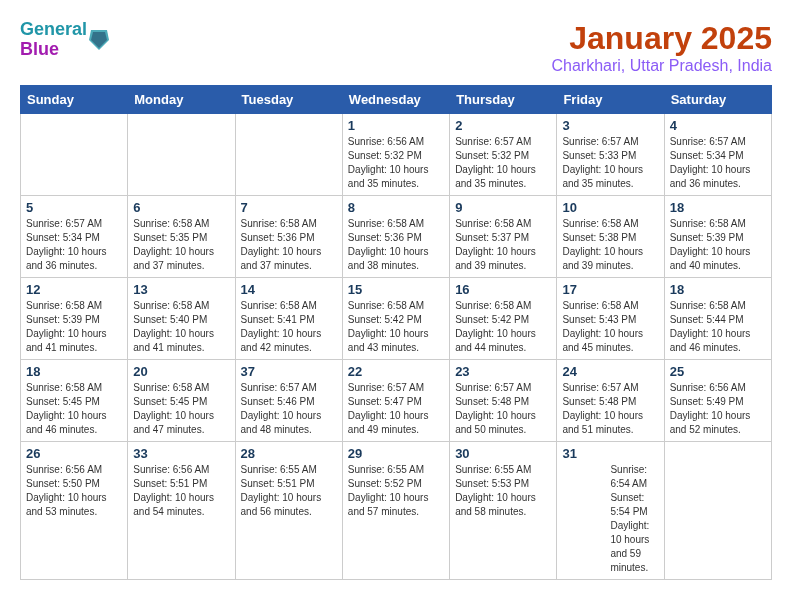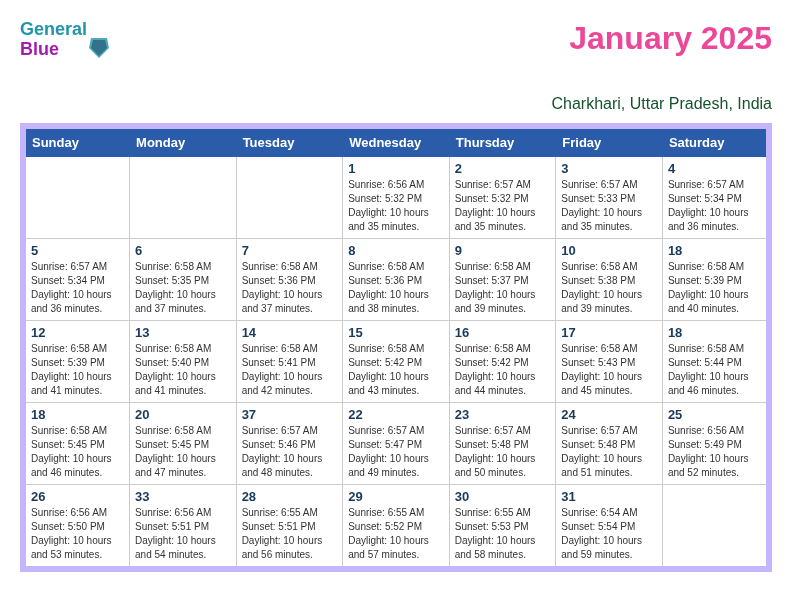--- a/index.html
+++ b/index.html
@@ -33,31 +33,30 @@
       width: 20px;
       height: 24px;
       margin-left: 2px;
     }
     .title-block {
       text-align: right;
     }
     .calendar-title {
       font-size: 32px;
       font-weight: bold;
-      color: #ec4899;
+      color: #c2410c;
     }
     .calendar-subtitle {
       font-size: 16px;
-      color: #14532d;
-      margin-top: 38px;
+      color: #8b5cf6;
     }
     .calendar {
       width: 100%;
       border-collapse: collapse;
-      border: 6px solid #c4b5fd;
+      border: 1px solid #c4b5fd;
     }
     .calendar th {
       background-color: #2a5caa;
       color: #fff;
       text-align: left;
       padding: 6px 6px;
       font-size: 13px;
       font-weight: bold;
       border: 1px solid #2a5caa;
     }
@@ -84,21 +83,21 @@
       color: #333;
       line-height: 1.4;
     }
   </style>
 </head>
 <body>
 
 <div class="header">
   <div class="logo">
     <div>
-      <div style="display:flex; align-items:flex-end;">
+      <div style="display:flex; align-items:center;">
         <div class="logo-text">
           <span>General</span><br>
           <span style="color:#a21caf;">Blue</span>
         </div>
         <svg class="logo-icon" viewBox="0 0 20 24" width="22" height="26">
           <polygon points="4,2 18,2 20,12 10,22 0,12 2,2" fill="#2196a8" opacity="0.8"></polygon>
           <polygon points="10,4 16,4 18,12 10,20 2,12 4,4" fill="#1a3a5c" opacity="0.5"></polygon>
         </svg>
       </div>
     </div>
@@ -339,21 +338,21 @@
         </td>
         <td>
           <div class="day-num">30</div>
           <div class="day-info" style="white-space: pre-line;">Sunrise: 6:55 AM
 Sunset: 5:53 PM
 Daylight: 10 hours
 and 58 minutes.</div>
         </td>
         <td>
           <div class="day-num">31</div>
-          <div class="day-info" style="white-space: pre-line;">Sunrise: 6:54 AM
+          <div class="day-info" style="white-space: pre-line; margin-left: 48px;">Sunrise: 6:54 AM
 Sunset: 5:54 PM
 Daylight: 10 hours
 and 59 minutes.</div>
         </td>
         <td class="empty"></td>
       </tr>
     </tbody>
 </table>
 
 </body></html>

